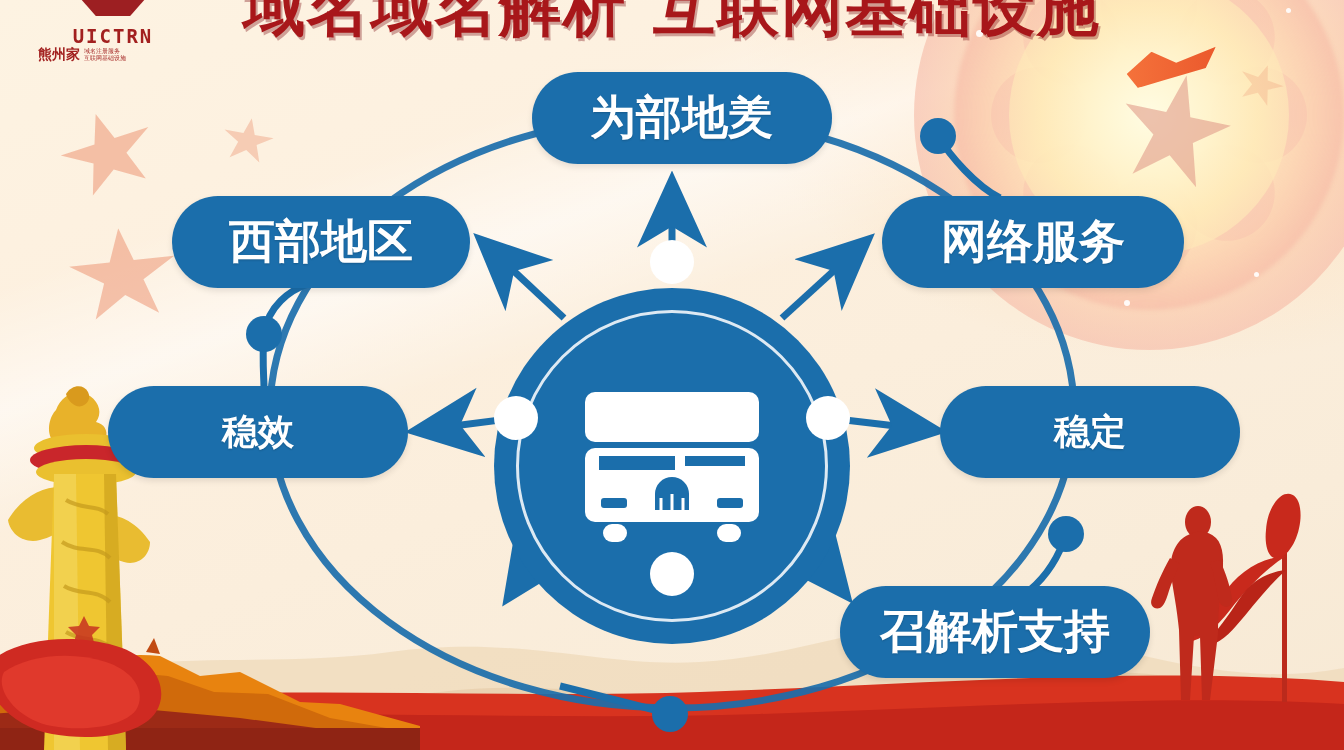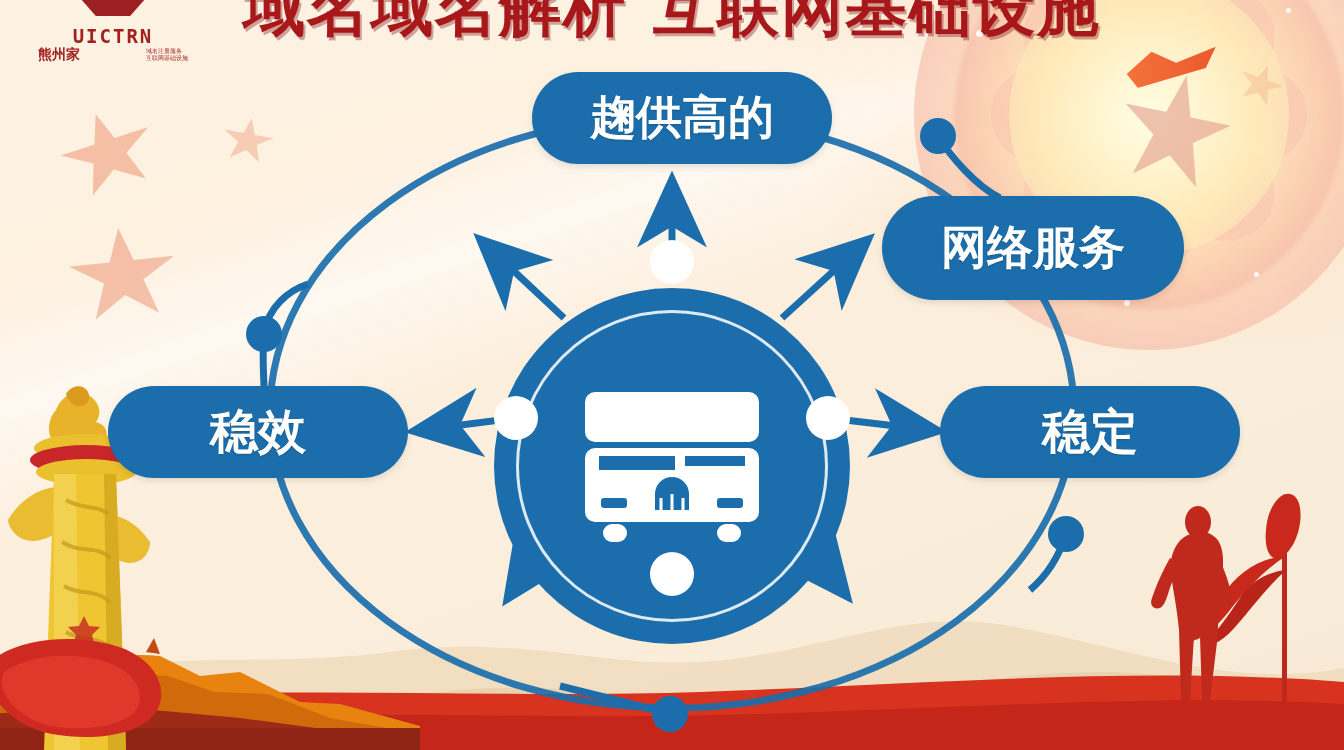--- a/index.html
+++ b/index.html
@@ -84,21 +84,21 @@
   .logo-mark{
     width:66px;height:30px;margin:0 auto;
     background:#9d1f22;
     clip-path:polygon(6% 0%,94% 0%,100% 40%,76% 100%,24% 100%,0% 40%);
   }
   .logo-en{
     font-family:"DejaVu Sans Mono","Liberation Mono",monospace;
     font-weight:700; font-size:19px; letter-spacing:2px; color:#a2201f;
     line-height:20px; margin-top:10px;
   }
-  .logo-row{ display:flex; justify-content:space-between; align-items:center; gap:4px; margin-top:1px; }
+  .logo-row{ display:flex; justify-content:flex-start; align-items:center; gap:4px; margin-top:1px; }
   .logo-cn{ font-size:14px; font-weight:700; color:#a2201f; letter-spacing:0px; line-height:14px; }
   .logo-sub{ font-size:6px; color:#a2201f; line-height:7px; text-align:left; opacity:.95; }
 
   .headline{
     position:absolute; left:0; top:-34px; width:1344px; text-align:center;
     font-size:62px; font-weight:700; letter-spacing:2px;
     color:#a8171a; white-space:nowrap;
     text-shadow:2px 3px 0 rgba(120,10,14,.35);
   }
   .headline .gap{ display:inline-block; width:26px; }
@@ -111,23 +111,23 @@
     position:absolute; background:#1b6eab; border-radius:60px;
     display:flex; align-items:center; justify-content:center;
     color:#fff; font-weight:700; white-space:nowrap;
     box-shadow:0 3px 6px rgba(0,0,0,.10);
     text-shadow:0 1px 2px rgba(0,0,0,.18);
   }
   .node span{ display:block; }
 
   .n-top    { left:532px; top:72px;  width:300px; height:92px; font-size:46px; }
   .n-upleft { left:172px; top:196px; width:298px; height:92px; font-size:46px; }
-  .n-upright{ left:882px; top:196px; width:302px; height:104px; font-size:46px; }
-  .n-left   { left:108px; top:386px; width:300px; height:92px; font-size:48px; }
-  .n-right  { left:940px; top:386px; width:300px; height:92px; font-size:48px; }
+  .n-upright{ left:882px; top:196px; width:302px; height:92px; font-size:46px; }
+  .n-left   { left:108px; top:386px; width:300px; height:92px; font-size:36px; }
+  .n-right  { left:940px; top:386px; width:300px; height:92px; font-size:36px; }
   .n-dnleft { left:212px; top:586px; width:306px; height:92px; font-size:46px; }
   .n-dnright{ left:840px; top:586px; width:310px; height:92px; font-size:46px; }
 
   .center-circle{
     position:absolute; left:494px; top:288px; width:356px; height:356px;
     border-radius:50%; background:#1b6eab;
     display:flex; align-items:center; justify-content:center;
   }
   .center-inner-ring{
     position:absolute; left:22px; top:22px; width:312px; height:312px;
@@ -320,25 +320,31 @@
         </svg>
       </div>
     </div>
 
     <div class="hub-dot d-top"></div>
     <div class="hub-dot d-left"></div>
     <div class="hub-dot d-right"></div>
     <div class="hub-dot d-bot"></div>
 
     <div class="node n-top">
-      <span>趜供高的</span>
+      <span>为部地羑</span>
+    </div>
+    <div class="node n-upleft">
+      <span>西部地区</span>
     </div>
     <div class="node n-upright">
       <span>网络服务</span>
     </div>
     <div class="node n-left">
       <span>稳效</span>
     </div>
     <div class="node n-right">
       <span>稳定</span>
     </div>
+    <div class="node n-dnright">
+      <span>召解析支持</span>
+    </div>
   </div>
 </div>
 
 </body></html>

